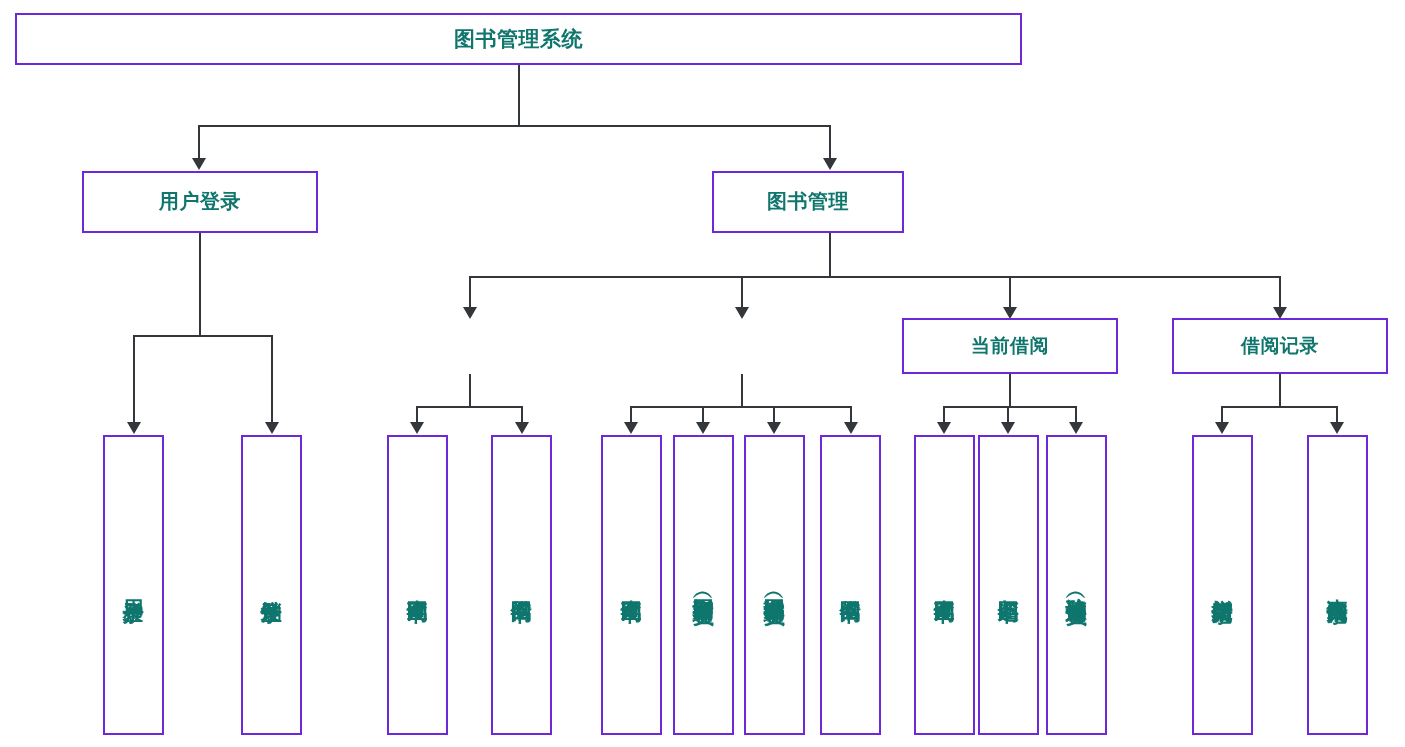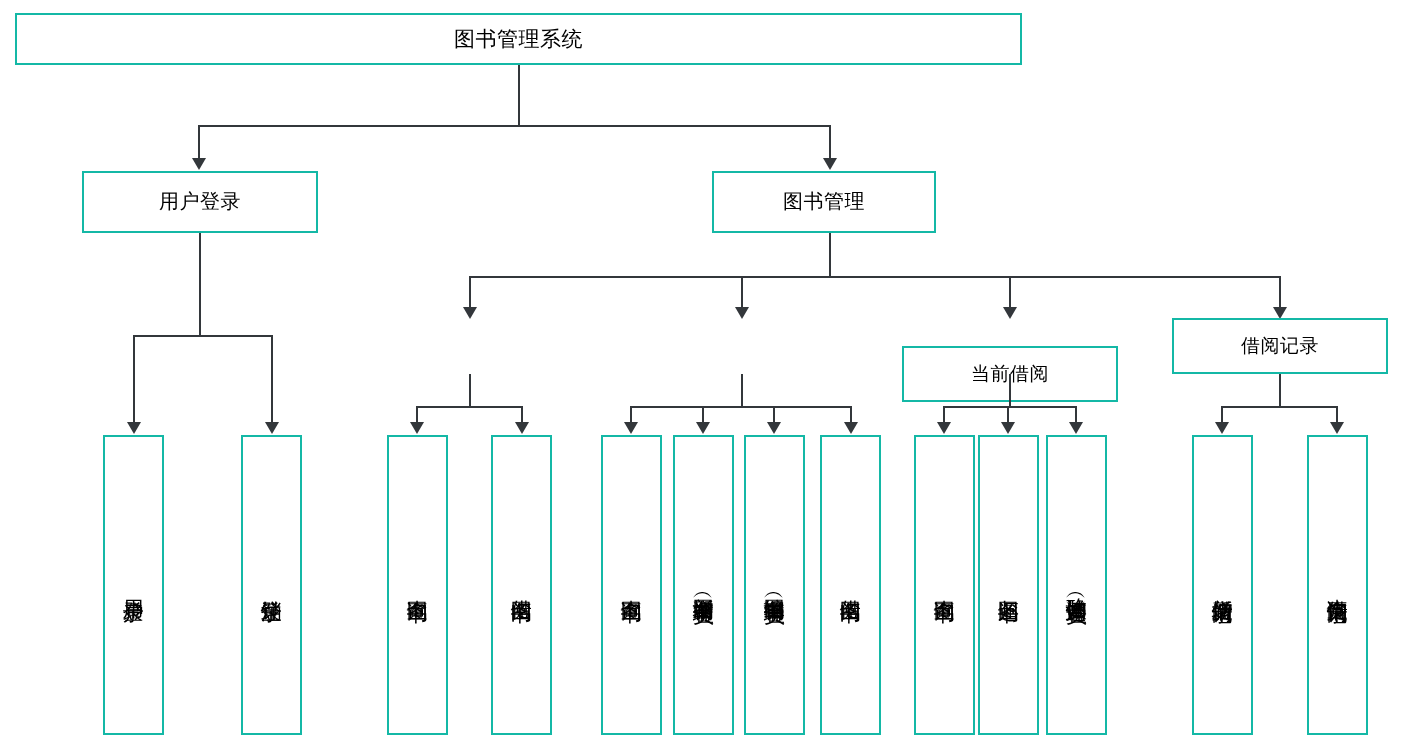--- a/index.html
+++ b/index.html
@@ -16,25 +16,26 @@
     width: 1405px;
     height: 747px;
     background: #ffffff;
     overflow: hidden;
   }
   
   .box {
     position: absolute;
     box-sizing: border-box;
     background: #ffffff;
-    border: 2px solid #14b8a6;
+    border: 2px solid #6d28d9;
     display: flex;
     align-items: center;
     justify-content: center;
-    color: #000000;
+    color: #0f766e;
+    font-weight: bold;
   }
   .box .lbl {
     display: block;
     text-align: center;
     line-height: 1.18;
     white-space: nowrap;
     letter-spacing: 0.5px;
   }
   .box.root {
     border-width: 2px;
@@ -112,37 +113,37 @@
 
   <div class="hline" style="left:198px; top:125px; width:632px; height:2px;"></div>
 
   <div class="arrow" style="left:198px; top:125px; height:34px;"></div>
   <div class="arrow" style="left:829px; top:125px; height:34px;"></div>
 
   <div class="box lvl1" style="left:82px; top:171px; width:236px; height:62px;">
     <span class="lbl">用户登录</span>
   </div>
 
-  <div class="box lvl1" style="left:712px; top:171px; width:224px; height:62px;">
+  <div class="box lvl1" style="left:712px; top:171px; width:192px; height:62px;">
     <span class="lbl">图书管理</span>
   </div>
 
   <div class="vline" style="left:199px; top:233px; height:103px;"></div>
   <div class="hline" style="left:134px; top:335px; width:138px; height:2px;"></div>
   <div class="arrow" style="left:133px; top:335px; height:88px;"></div>
   <div class="arrow" style="left:271px; top:335px; height:88px;"></div>
 
   <div class="vline" style="left:829px; top:233px; height:44px;"></div>
   <div class="hline" style="left:469px; top:276px; width:811px; height:2px;"></div>
   <div class="arrow" style="left:469px; top:276px; height:32px;"></div>
   <div class="arrow" style="left:741px; top:276px; height:32px;"></div>
   <div class="arrow" style="left:1009px; top:276px; height:32px;"></div>
   <div class="arrow" style="left:1279px; top:276px; height:32px;"></div>
 
-  <div class="box lvl2" style="left:902px; top:318px; width:216px; height:56px;margin-top:28px;">
+  <div class="box lvl2" style="left:902px; top:318px; width:216px; height:56px;">
     <span class="lbl">当前借阅</span>
   </div>
   <div class="box lvl2" style="left:1172px; top:318px; width:216px; height:56px;">
     <span class="lbl">借阅记录</span>
   </div>
 
   <div class="vline" style="left:469px; top:374px; height:34px;"></div>
   <div class="hline" style="left:416px; top:406px; width:107px; height:2px;"></div>
   <div class="arrow" style="left:416px; top:406px; height:17px;"></div>
   <div class="arrow" style="left:521px; top:406px; height:17px;"></div>

